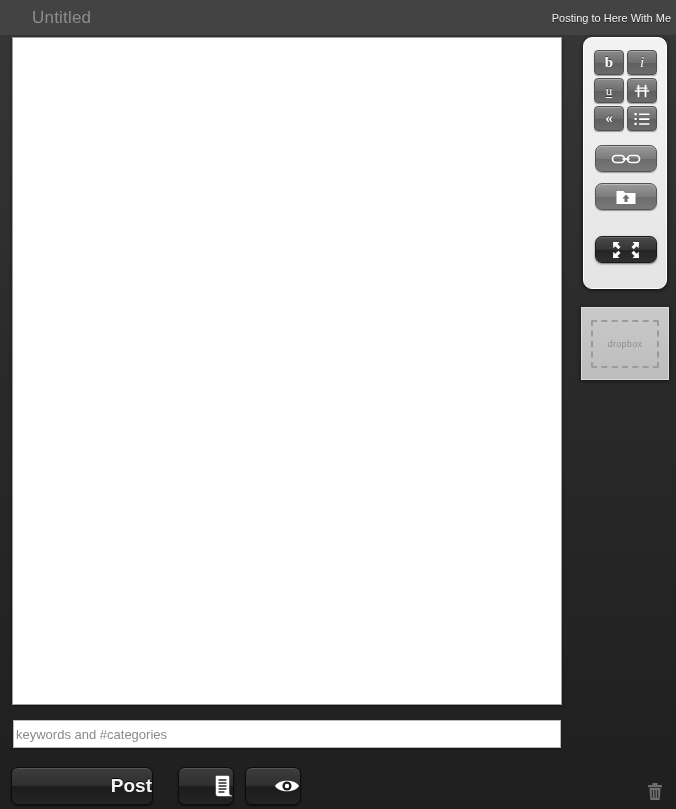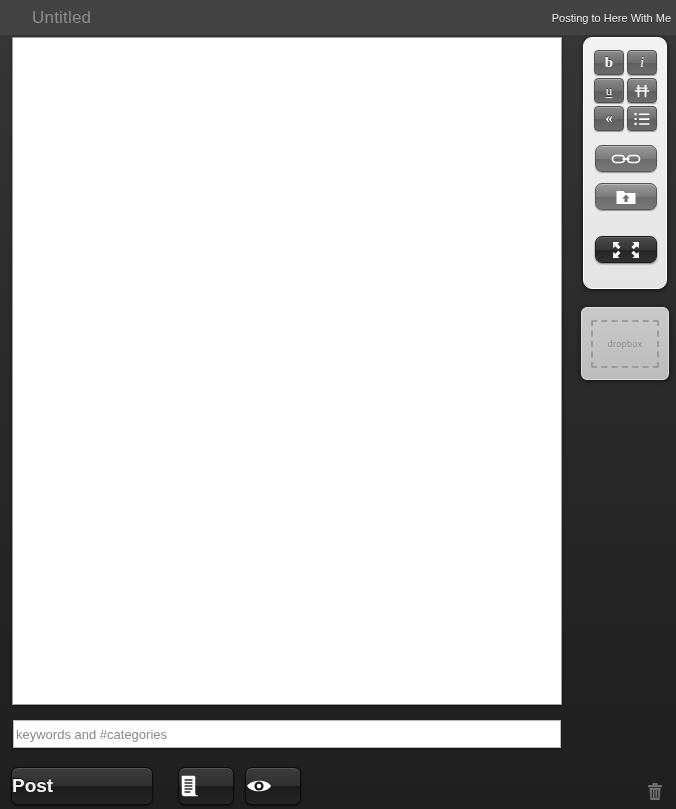--- a/index.html
+++ b/index.html
@@ -107,21 +107,21 @@
   
   .btn-dark {
     position: absolute;
     background: linear-gradient(to bottom, #3c3c3c 0%, #303030 48%, #1c1c1c 52%, #242424 100%);
     border: 1px solid #0c0c0c;
     border-radius: 7px;
     box-shadow: inset 0 1px 0 rgba(255,255,255,0.13), 0 1px 2px rgba(0,0,0,0.6);
     cursor: pointer;
     display: flex;
     align-items: center;
-    justify-content: flex-start;
+    justify-content: flex-end;
   }
 
   .post-btn {
     left: 11px;
     top: 767px;
     width: 142px;
     height: 38px;
   }
   .post-btn span {
     font-size: 19px;
@@ -229,21 +229,21 @@
 
   
   .dropbox-panel {
     position: absolute;
     left: 581px;
     top: 307px;
     width: 88px;
     height: 73px;
     background: linear-gradient(to bottom, #c9c9c9 0%, #bcbcbc 100%);
     border: 1px solid #dcdcdc;
-    border-radius: 6px;
+    border-radius: 0;
     box-shadow: 0 1px 4px rgba(0,0,0,0.6);
     display: flex;
     align-items: center;
     justify-content: center;
   }
 
   .dropbox-zone {
     width: 68px;
     height: 48px;
     border: 2px dashed #9b9b9b;

